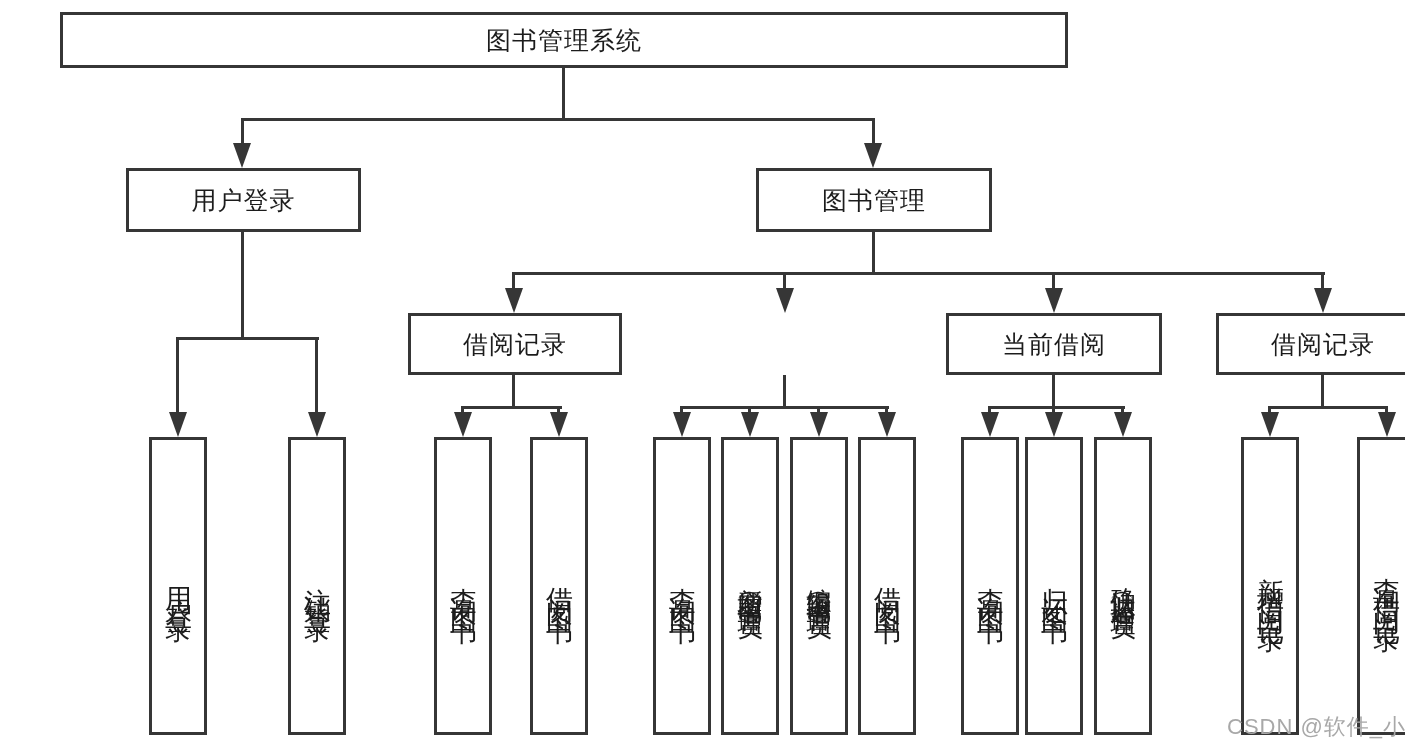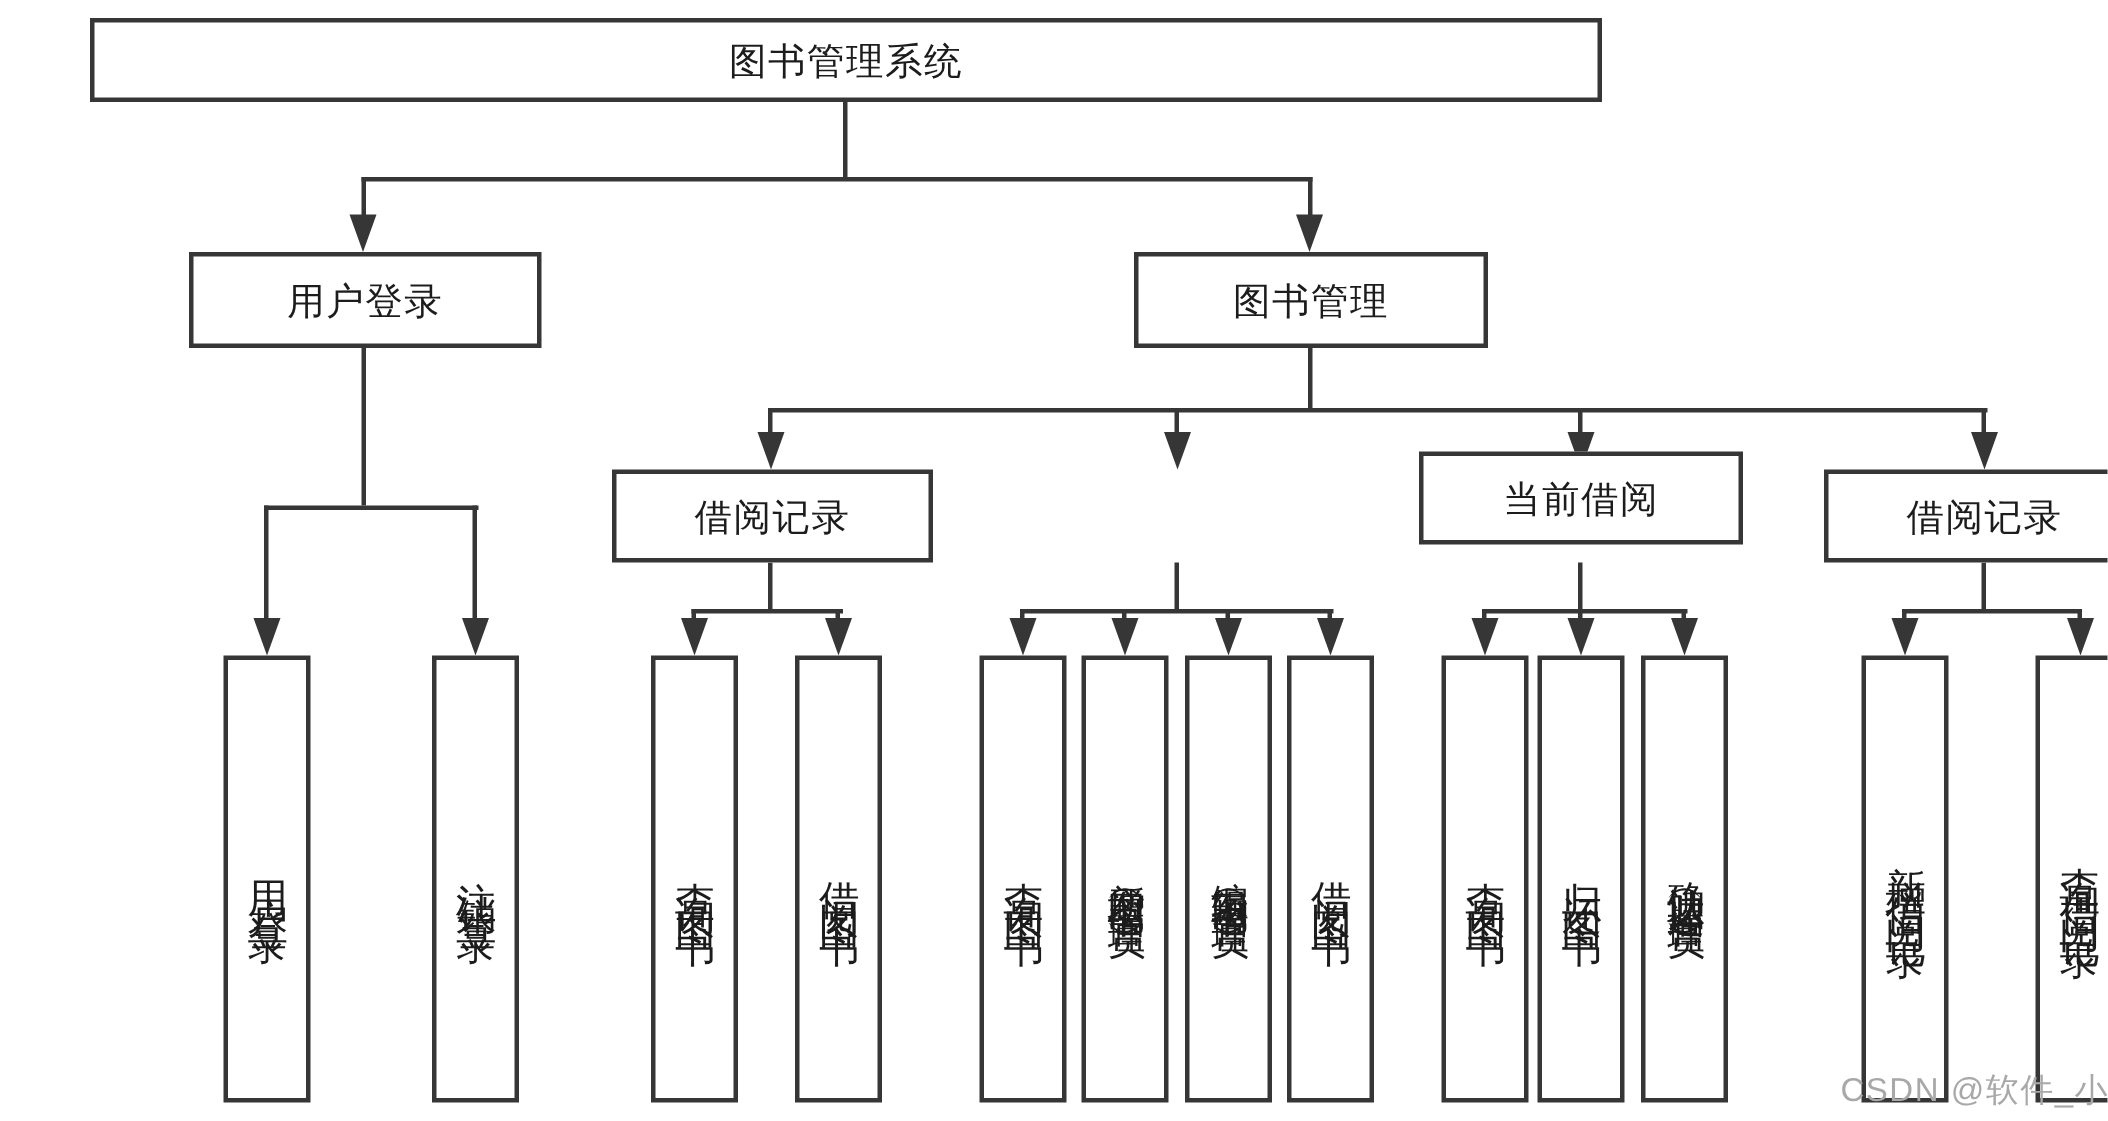--- a/index.html
+++ b/index.html
@@ -83,21 +83,21 @@
   <div class="vline" style="left:739px;top:272px;height:18px;"></div>
   <div class="head" style="left:732px;top:288px;"></div>
   <div class="vline" style="left:1008px;top:272px;height:18px;"></div>
   <div class="head" style="left:1001px;top:288px;"></div>
   <div class="vline" style="left:1277px;top:272px;height:18px;"></div>
   <div class="head" style="left:1270px;top:288px;"></div>
 
   <div class="hbox" style="left:364px;top:313px;width:214px;height:62px;">
     <span class="htext">借阅记录</span>
   </div>
-  <div class="hbox" style="left:902px;top:301px;width:216px;height:62px;">
+  <div class="hbox" style="left:902px;top:313px;width:216px;height:62px;">
     <span class="htext">当前借阅</span>
   </div>
   <div class="hbox" style="left:1172px;top:313px;width:214px;height:62px;">
     <span class="htext">借阅记录</span>
   </div>
 
   <div class="vline" style="left:468px;top:375px;height:33px;"></div>
   <div class="hline" style="left:417px;top:406px;width:101px;"></div>
   <div class="vline" style="left:417px;top:406px;height:8px;"></div>
   <div class="head" style="left:410px;top:412px;"></div>

